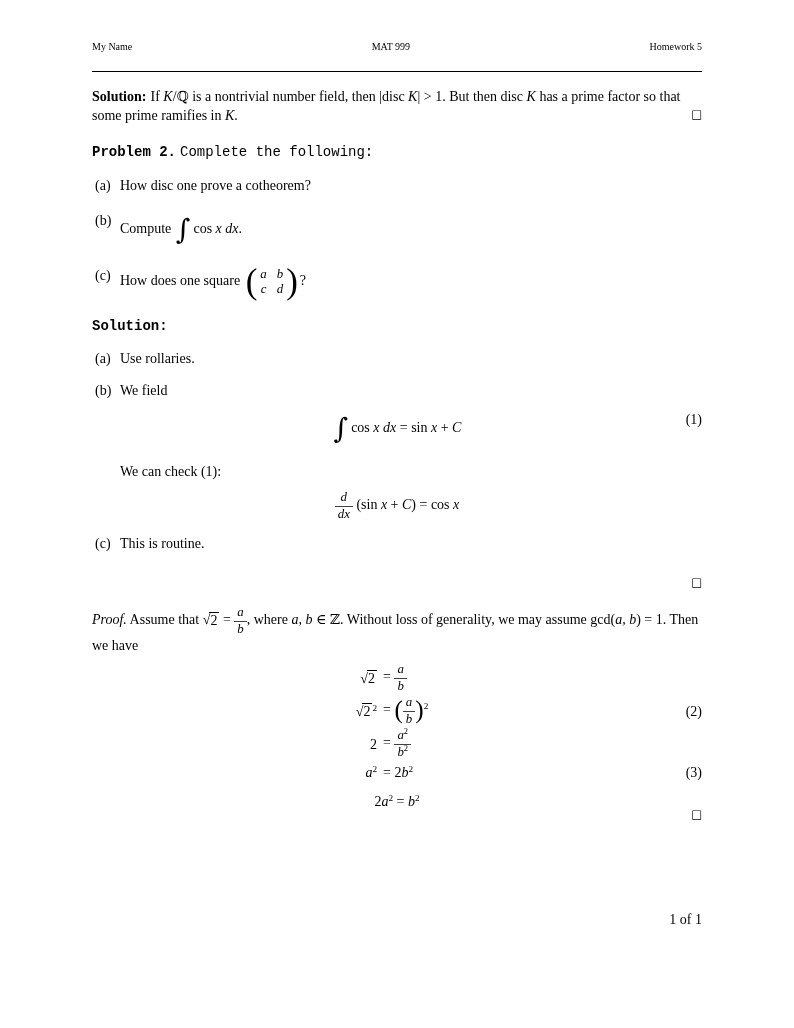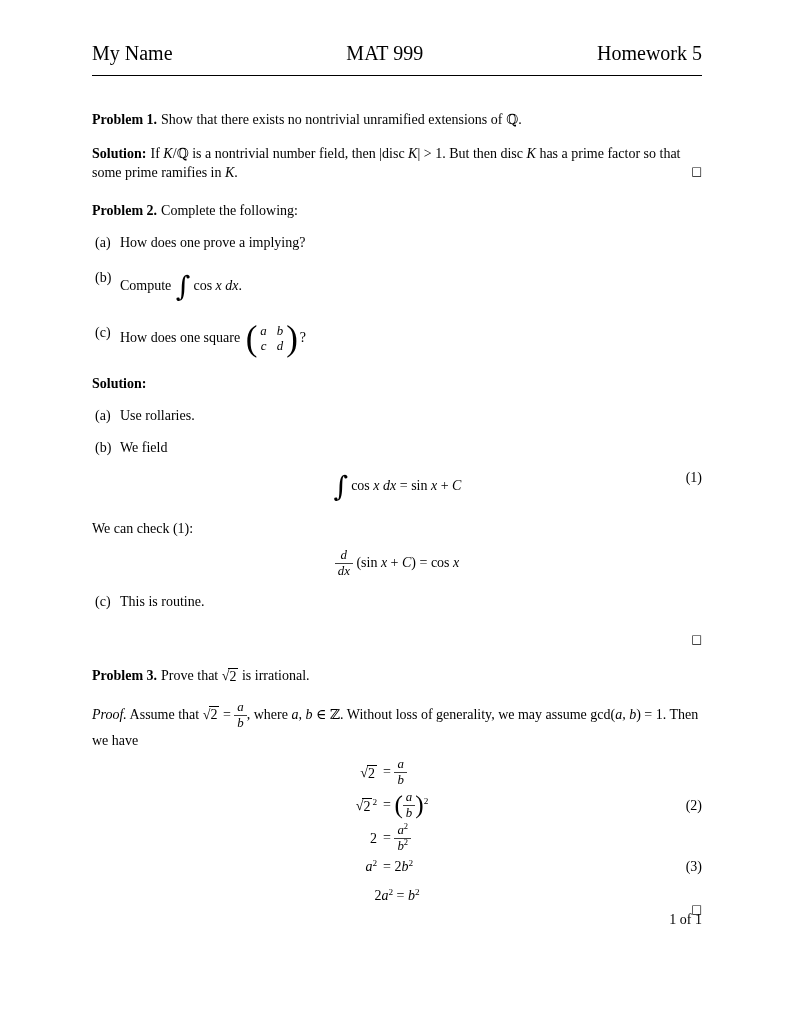--- a/index.html
+++ b/index.html
@@ -7,33 +7,33 @@
   body {
     width:794px; height:1028px; position:relative; overflow:hidden;
     background:#fff; color:#000;
     font-family:"Liberation Serif","DejaVu Serif",serif;
     font-size:14px; line-height:1.38;
   }
   .page { position:absolute; inset:0; padding:40px 92px 0 92px; }
 
   .doc-header {
     display:flex; justify-content:space-between; align-items:baseline;
-    font-size:20px; padding-bottom:7px; border-bottom:1px solid #000;
+    font-size:10px; padding-bottom:17px; border-bottom:1px solid #000;
   }
 
   .para { margin-top:15px; }
   .p-first { margin-top:34px; }
-  .p-section { margin-top:18px; }
+  .p-section { margin-top:18px;font-family:Liberation Mono, monospace; }
   .plabel { font-weight:bold; margin-right:4px; }
 
   .item { margin-top:13px; padding-left:28px; position:relative; }
   .item .ilabel { position:absolute; left:3px; top:0; }
   .item-tall { margin-top:16px; }
 
-  .subpara { margin-top:13px; }
+  .subpara { margin-top:13px; margin-left:28px; }
 
   .qedp { position:relative; }
   .qedp .qed { position:absolute; right:0; bottom:3px; }
   .qed { font-family:"DejaVu Sans",sans-serif; font-size:11.5px; }
   .qedline { text-align:right; margin-top:18px; }
 
   .deq { display:flex; align-items:flex-start; margin:10px 0; }
   .deq .sp { flex:1 1 0; min-width:0; }
   .tagwrap { text-align:right; }
 
@@ -65,36 +65,33 @@
 <body>
 
 <div class="page">
 
   <header class="doc-header">
     <span>My Name</span>
     <span>MAT 999</span>
     <span>Homework 5</span>
   </header>
 
-  <p class="para p-first">
-    <b class="plabel">Problem 1.</b><span class="segs"><span class="s-tx">Show that there exists no nontrivial unramified extensions of </span><span class="s-bb">ℚ</span><span class="s-tx">.</span></span>
-  </p>
 
   <p class="para qedp">
     <b class="plabel">Solution:</b><span class="segs"><span class="s-tx">If </span><span class="s-it">K</span><span class="s-tx">/</span><span class="s-bb">ℚ</span><span class="s-tx"> is a nontrivial number field, then |disc </span><span class="s-it">K</span><span class="s-tx">| &gt; 1. But then disc </span><span class="s-it">K</span><span class="s-tx"> has a prime factor so that some prime ramifies in </span><span class="s-it">K</span><span class="s-tx">.</span></span>
     <span class="qed">□</span>
   </p>
 
   <p class="para p-section">
     <b class="plabel">Problem 2.</b><span class="segs"><span class="s-tx">Complete the following:</span></span>
   </p>
 
   <div class="item">
     <span class="ilabel">(a)</span>
-    <span class="segs"><span class="s-tx">How does one prove a implying?</span></span>
+    <span class="segs"><span class="s-tx">How disc one prove a cotheorem?</span></span>
   </div>
   <div class="item item-tall">
     <span class="ilabel">(b)</span>
     <span class="segs"><span class="s-tx">Compute </span><span class="s-int">∫</span><span class="s-tx">cos </span><span class="s-it">x dx</span><span class="s-tx">.</span></span>
   </div>
   <div class="item item-tall">
     <span class="ilabel">(c)</span>
     <span class="segs"><span class="s-tx">How does one square </span><span class="s-mat">
           <span class="paren">(</span>
           <span class="mgrid">
@@ -138,23 +135,20 @@
 
   <div class="item">
     <span class="ilabel">(c)</span>
     <span class="segs"><span class="s-tx">This is routine.</span></span>
   </div>
 
   <div class="qedline">
     <span class="qed">□</span>
   </div>
 
-  <p class="para p-section">
-    <b class="plabel">Problem 3.</b><span class="segs"><span class="s-tx">Prove that </span><span class="s-sqrt"><span class="rad">√</span><span class="bod"><span class="s-tx">2</span></span></span><span class="s-tx"> is irrational.</span></span>
-  </p>
 
   <p class="para">
     <span class="segs"><span class="s-it">Proof.</span><span class="s-tx"> Assume that </span><span class="s-sqrt"><span class="rad">√</span><span class="bod"><span class="s-tx">2</span></span></span><span class="s-tx"> = </span><span class="s-frac"><span class="num"><span class="s-it">a</span></span><span class="den"><span class="s-it">b</span></span></span><span class="s-tx">, where </span><span class="s-it">a, b</span><span class="s-tx"> ∈ </span><span class="s-bb">ℤ</span><span class="s-tx">. Without loss of generality, we may assume gcd(</span><span class="s-it">a, b</span><span class="s-tx">) = 1. Then we have</span></span>
   </p>
 
   <div class="align">
     <div class="arow">
       <span class="sp"></span>
       <span class="lhs segs"><span class="s-sqrt"><span class="rad">√</span><span class="bod"><span class="s-tx">2</span></span></span></span>
       <span class="rhs segs"><span class="s-tx">= </span><span class="s-frac"><span class="num"><span class="s-it">a</span></span><span class="den"><span class="s-it">b</span></span></span></span>

